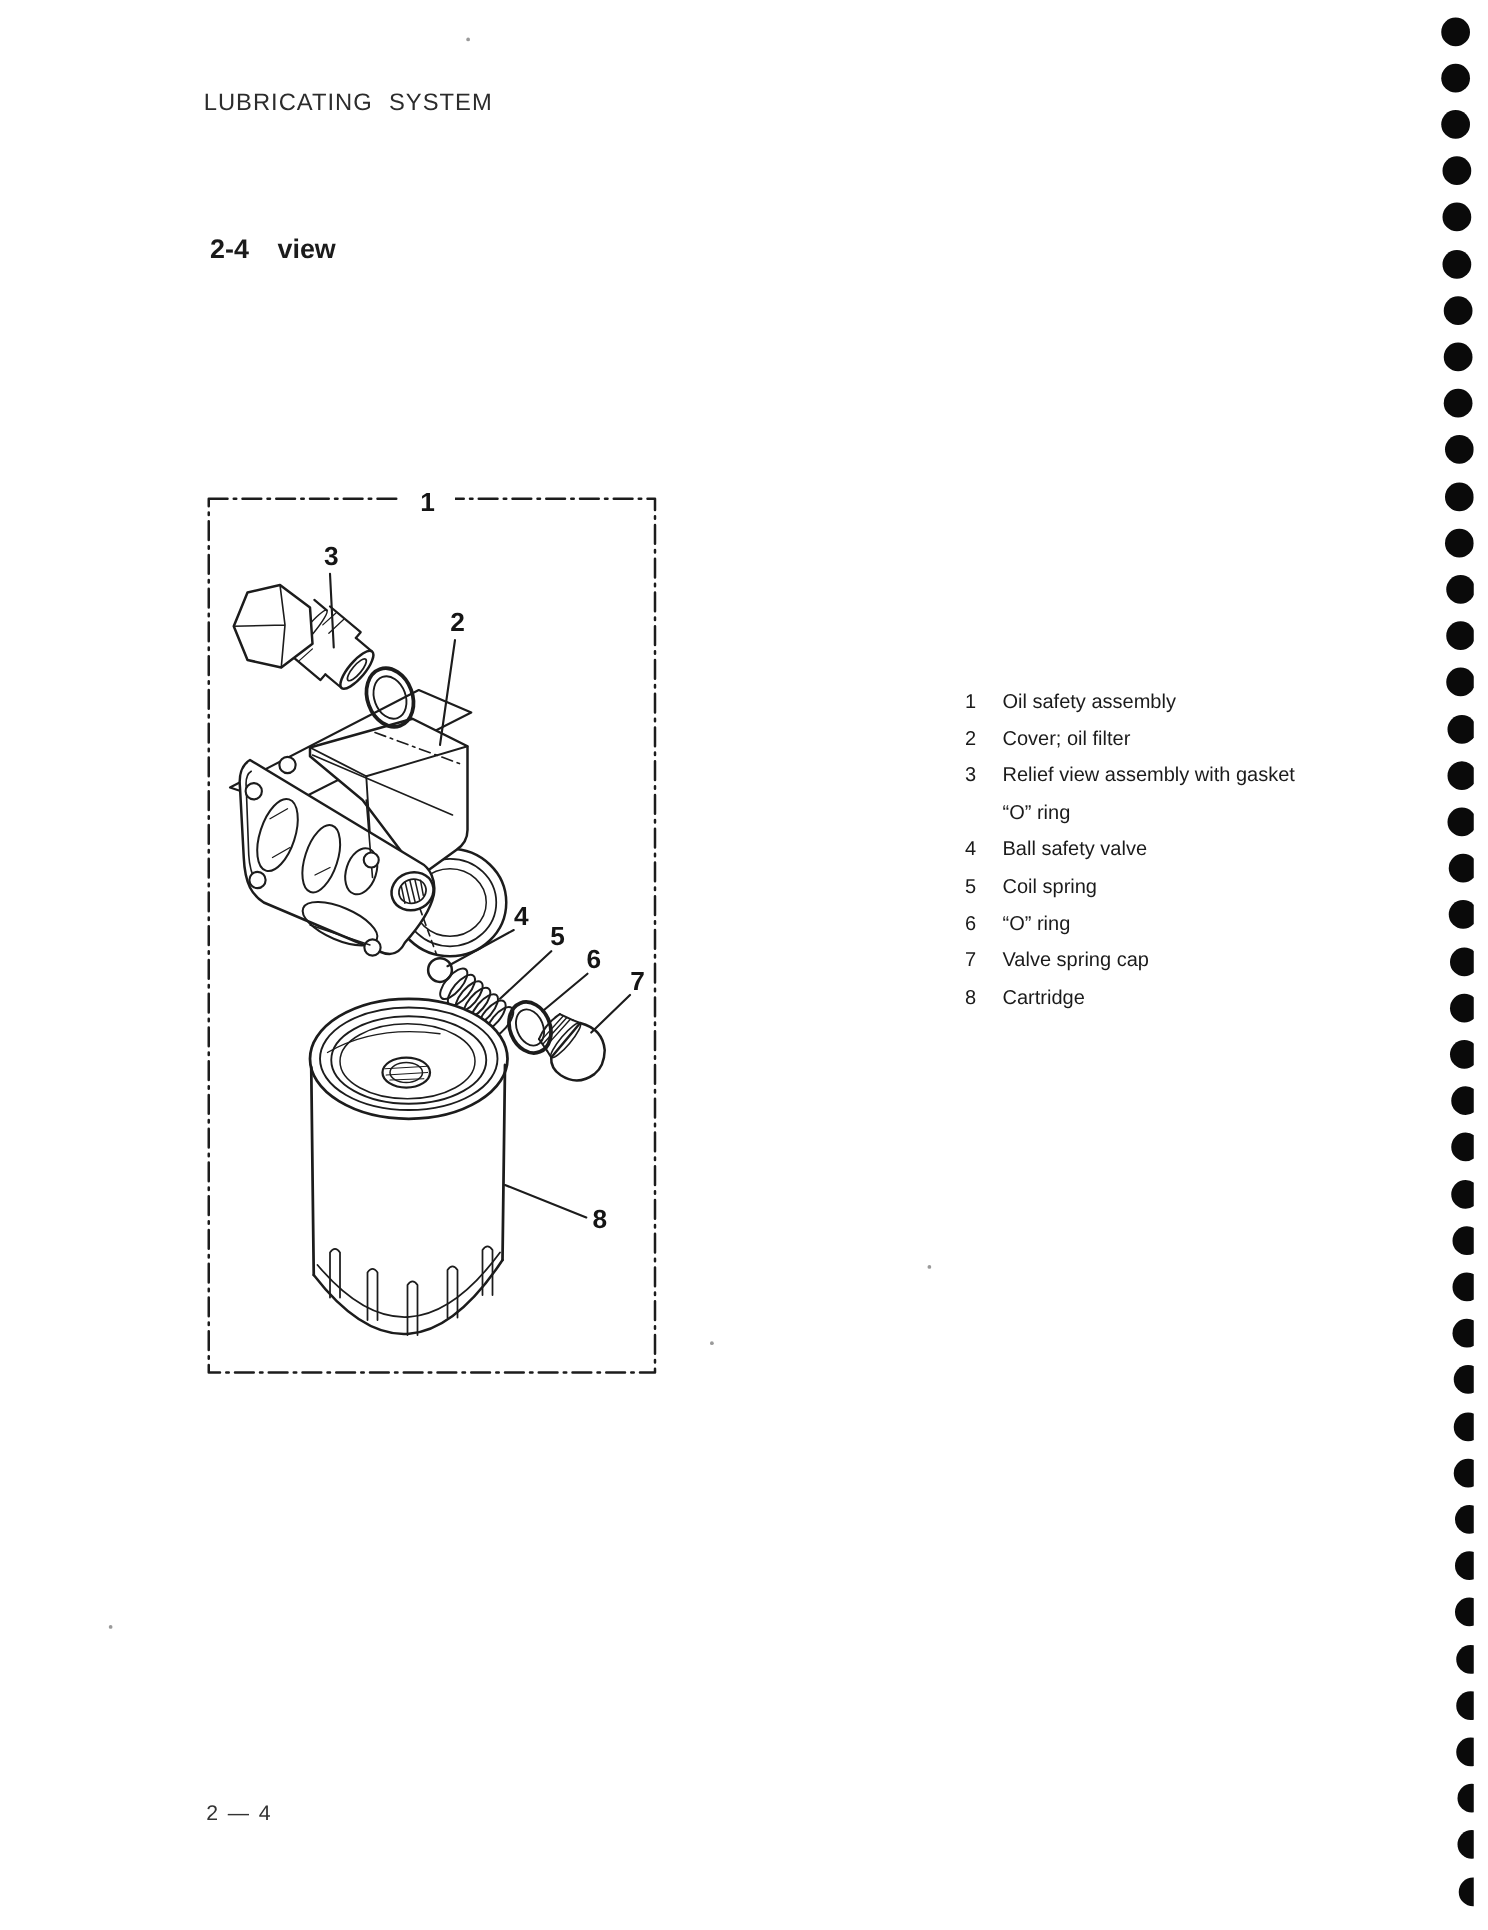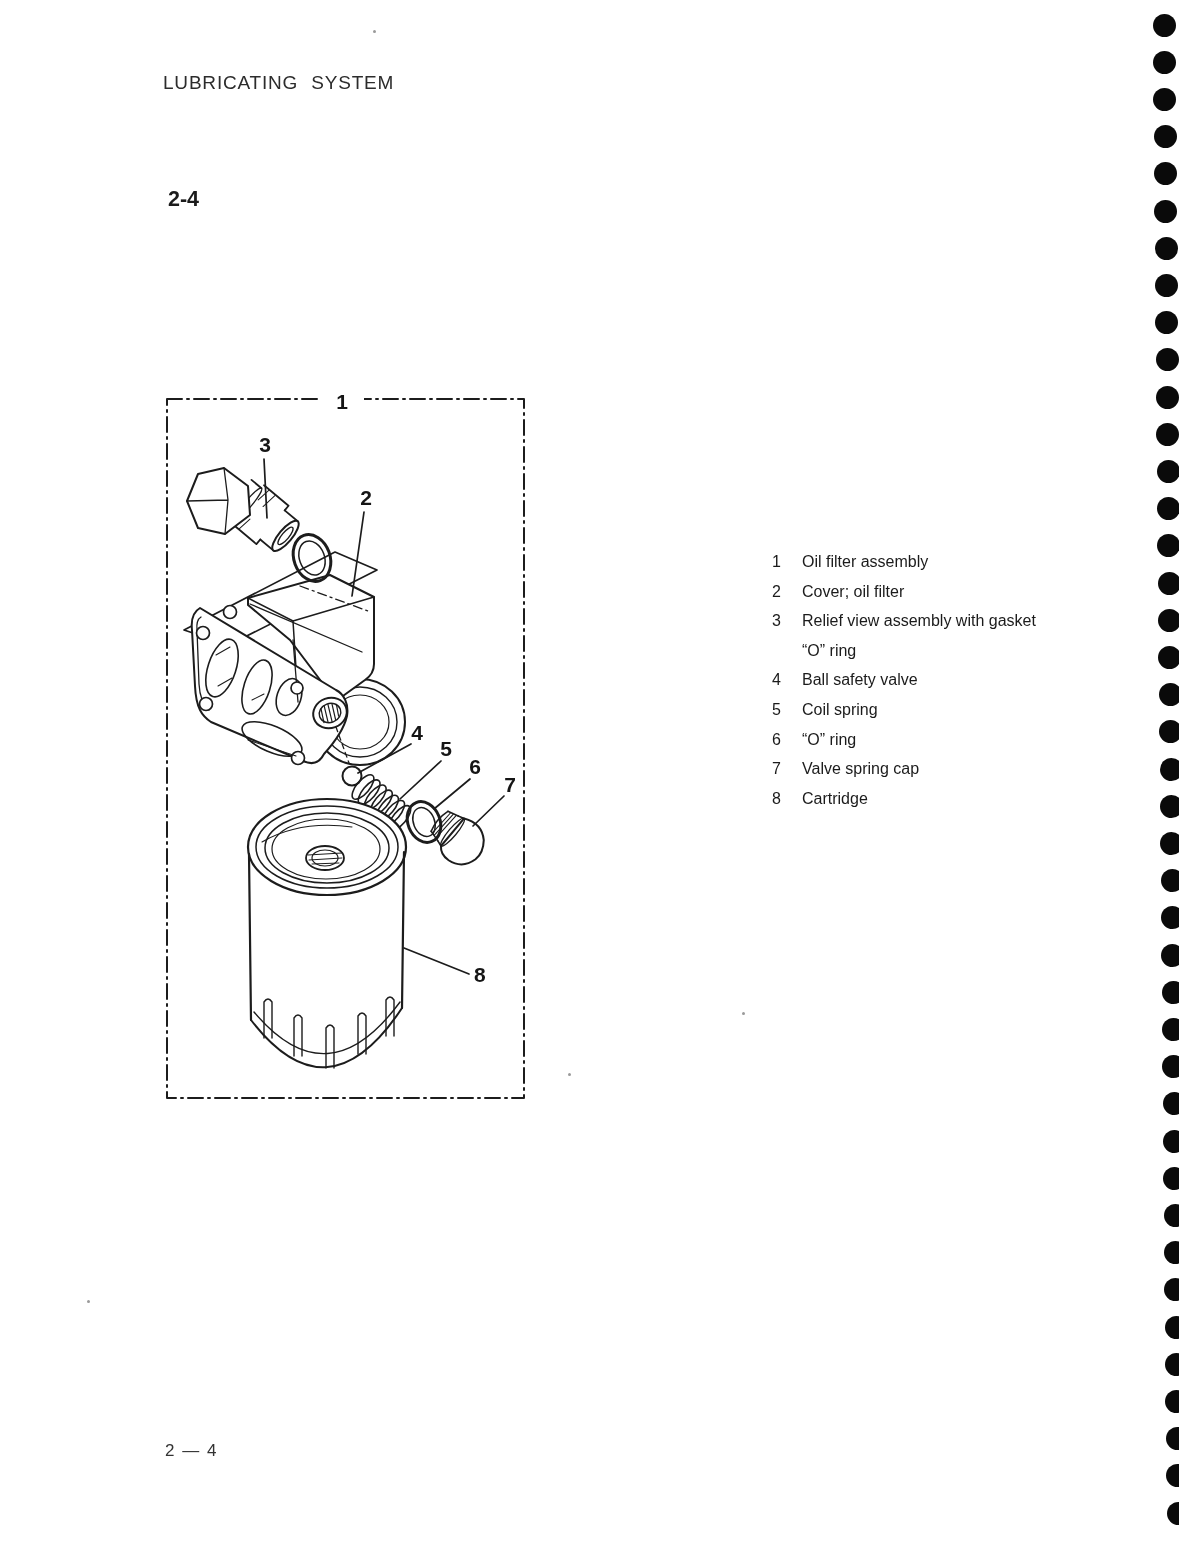--- a/index.html
+++ b/index.html
@@ -35,20 +35,21 @@
   }
   svg.fig text{font-family:"Liberation Sans",sans-serif;font-weight:700;font-size:21px;fill:#151515;}
 </style>
 </head>
 <body>
 
 <div class="header">LUBRICATING SYSTEM</div>
 
 <div class="title">
   <span class="num">2-4</span>
+  <span class="l2">view</span>
 </div>
 
 <svg class="fig" width="1190" height="1544" viewBox="0 0 1190 1544" fill="none" stroke="#1c1c1c" stroke-width="2" stroke-linecap="round" stroke-linejoin="round">
 
   <g>
     <rect x="167" y="399" width="357" height="699" stroke-dasharray="15 5 2 5"></rect>
     <rect x="320" y="388" width="44" height="22" fill="#ffffff" stroke="none"></rect>
   </g>
 
   <g>
@@ -182,21 +183,21 @@
     <text x="510" y="792" text-anchor="middle" stroke="none">7</text>
 
     <path d="M404,948 L469,974"></path>
     <text x="474" y="982" text-anchor="start" stroke="none">8</text>
   </g>
 </svg>
 
 <div class="parts">
   <div class="prow">
     <span class="num">1</span>
-    <span class="lbl">Oil filter assembly</span>
+    <span class="lbl">Oil safety assembly</span>
   </div>
   <div class="prow">
     <span class="num">2</span>
     <span class="lbl">Cover; oil filter</span>
   </div>
   <div class="prow">
     <span class="num">3</span>
     <span class="lbl">Relief view assembly with gasket</span>
   </div>
   <div class="prow">

